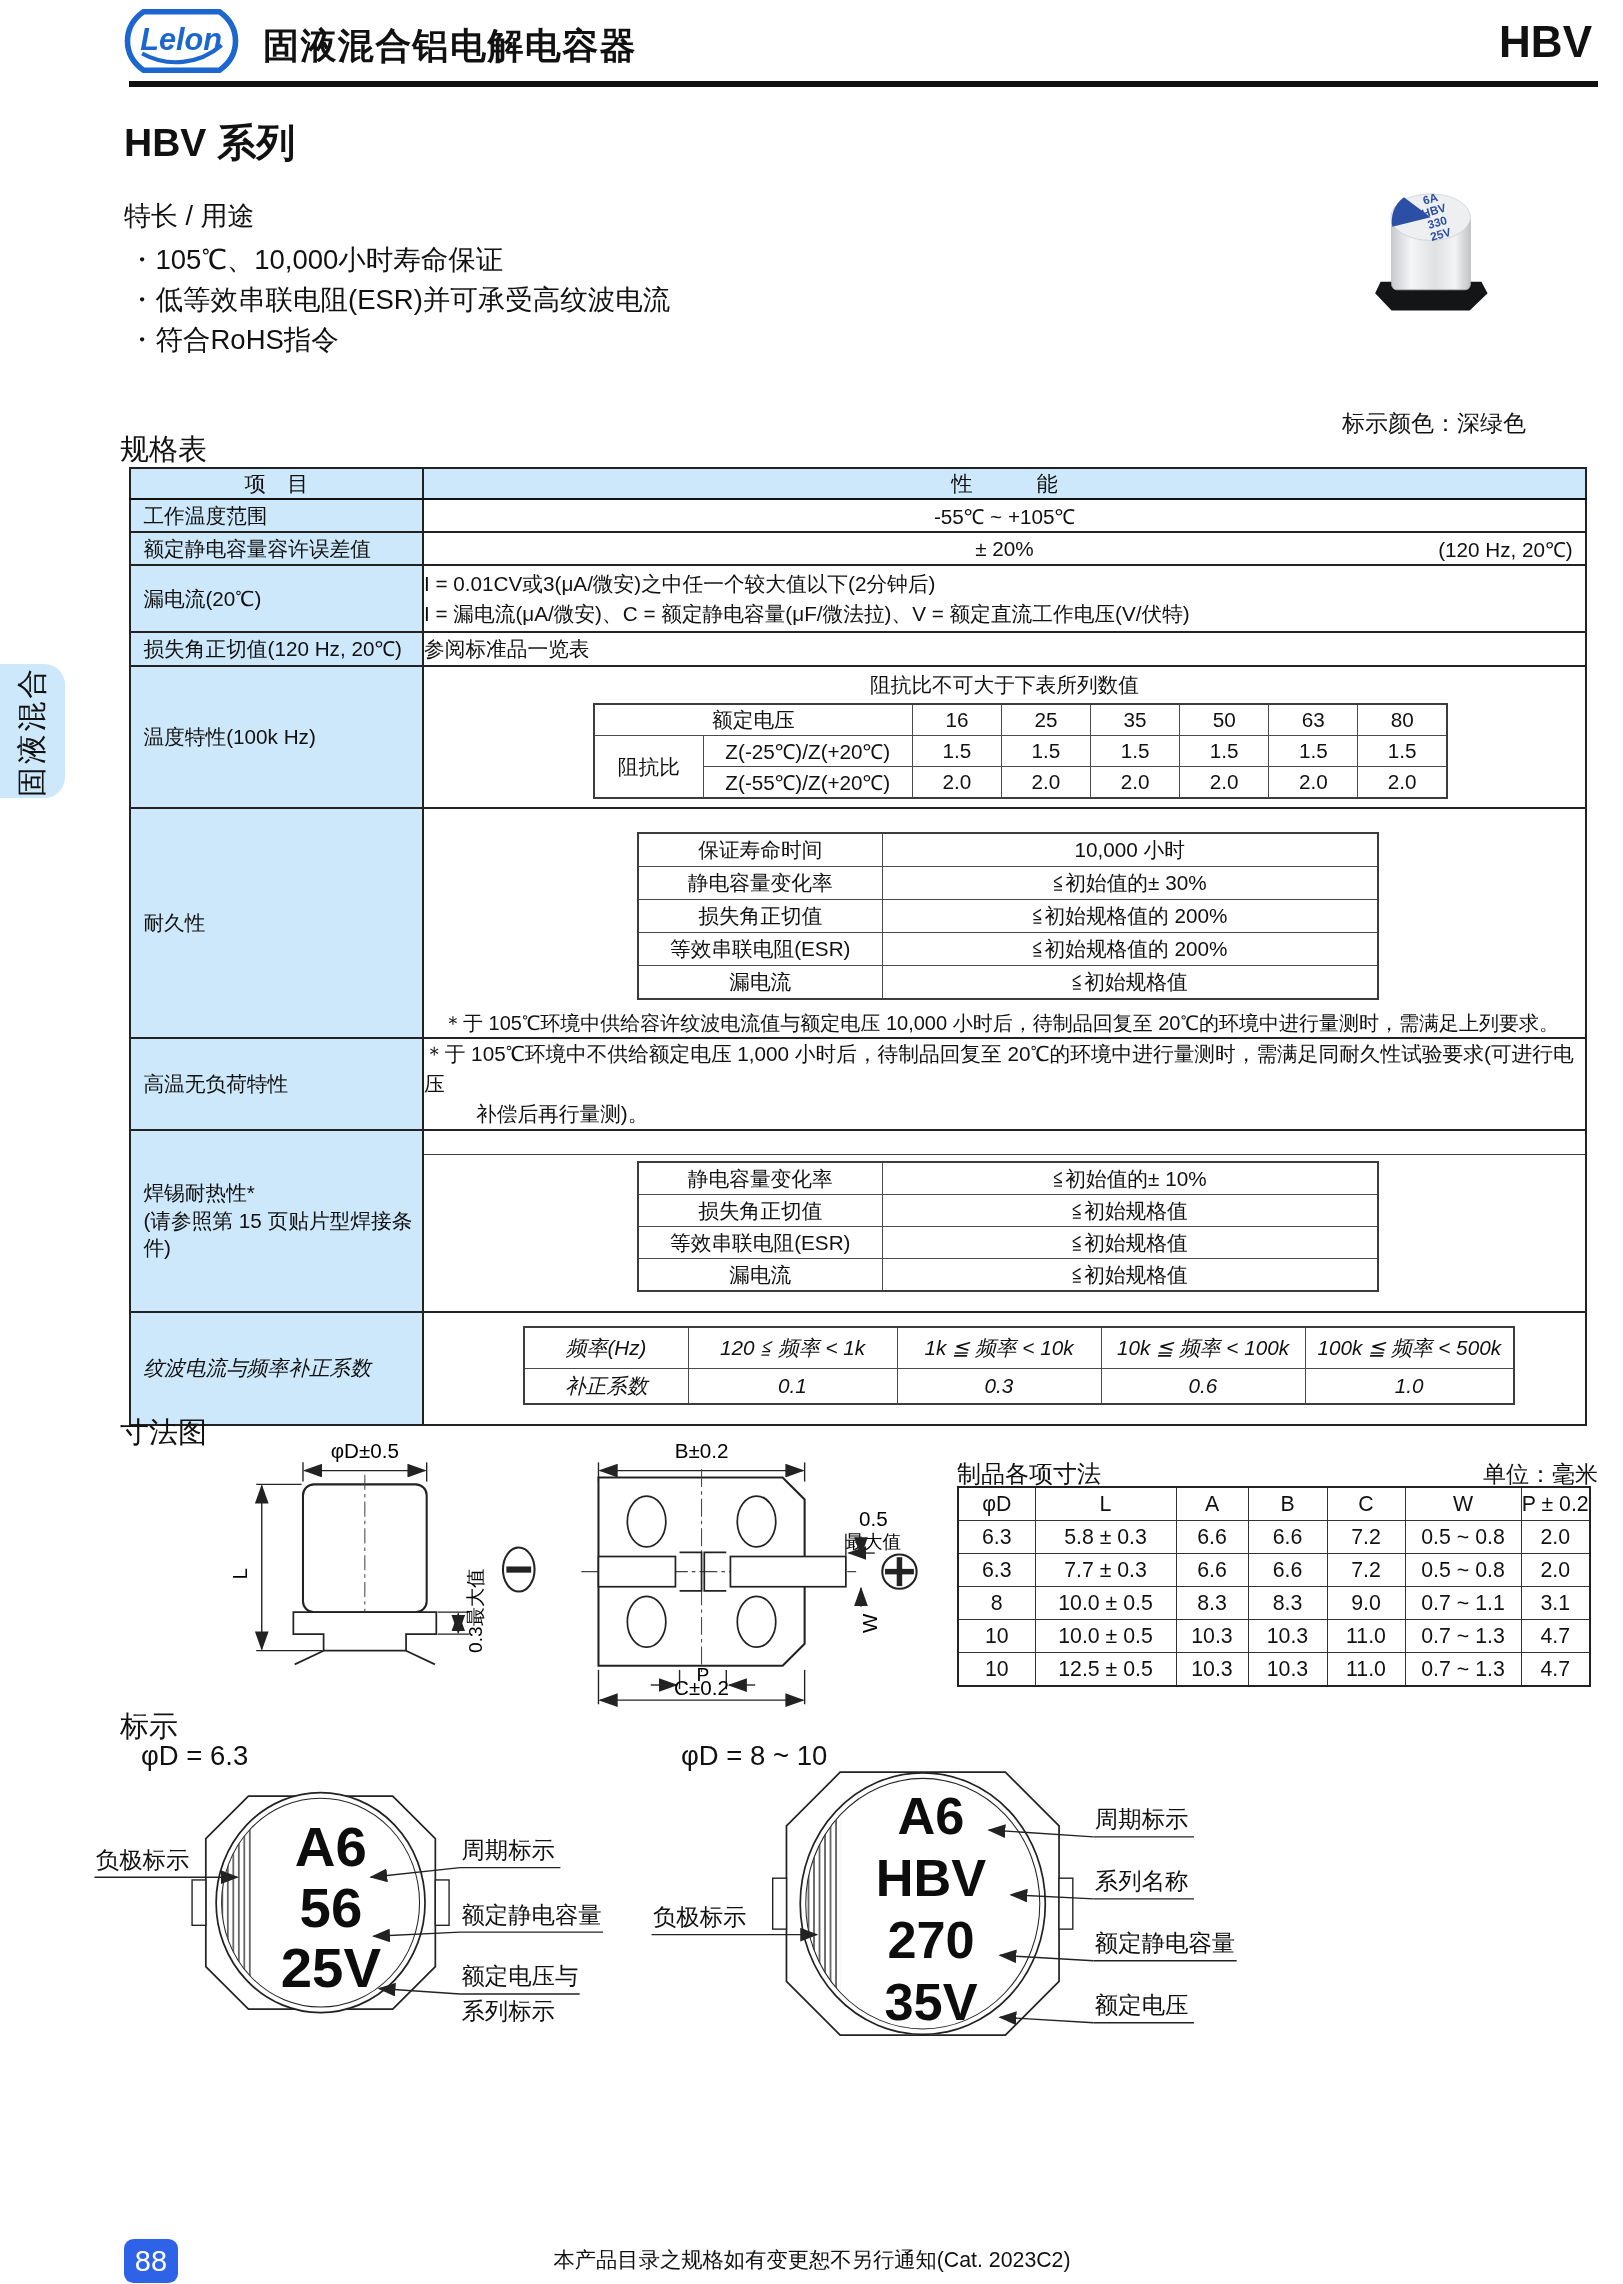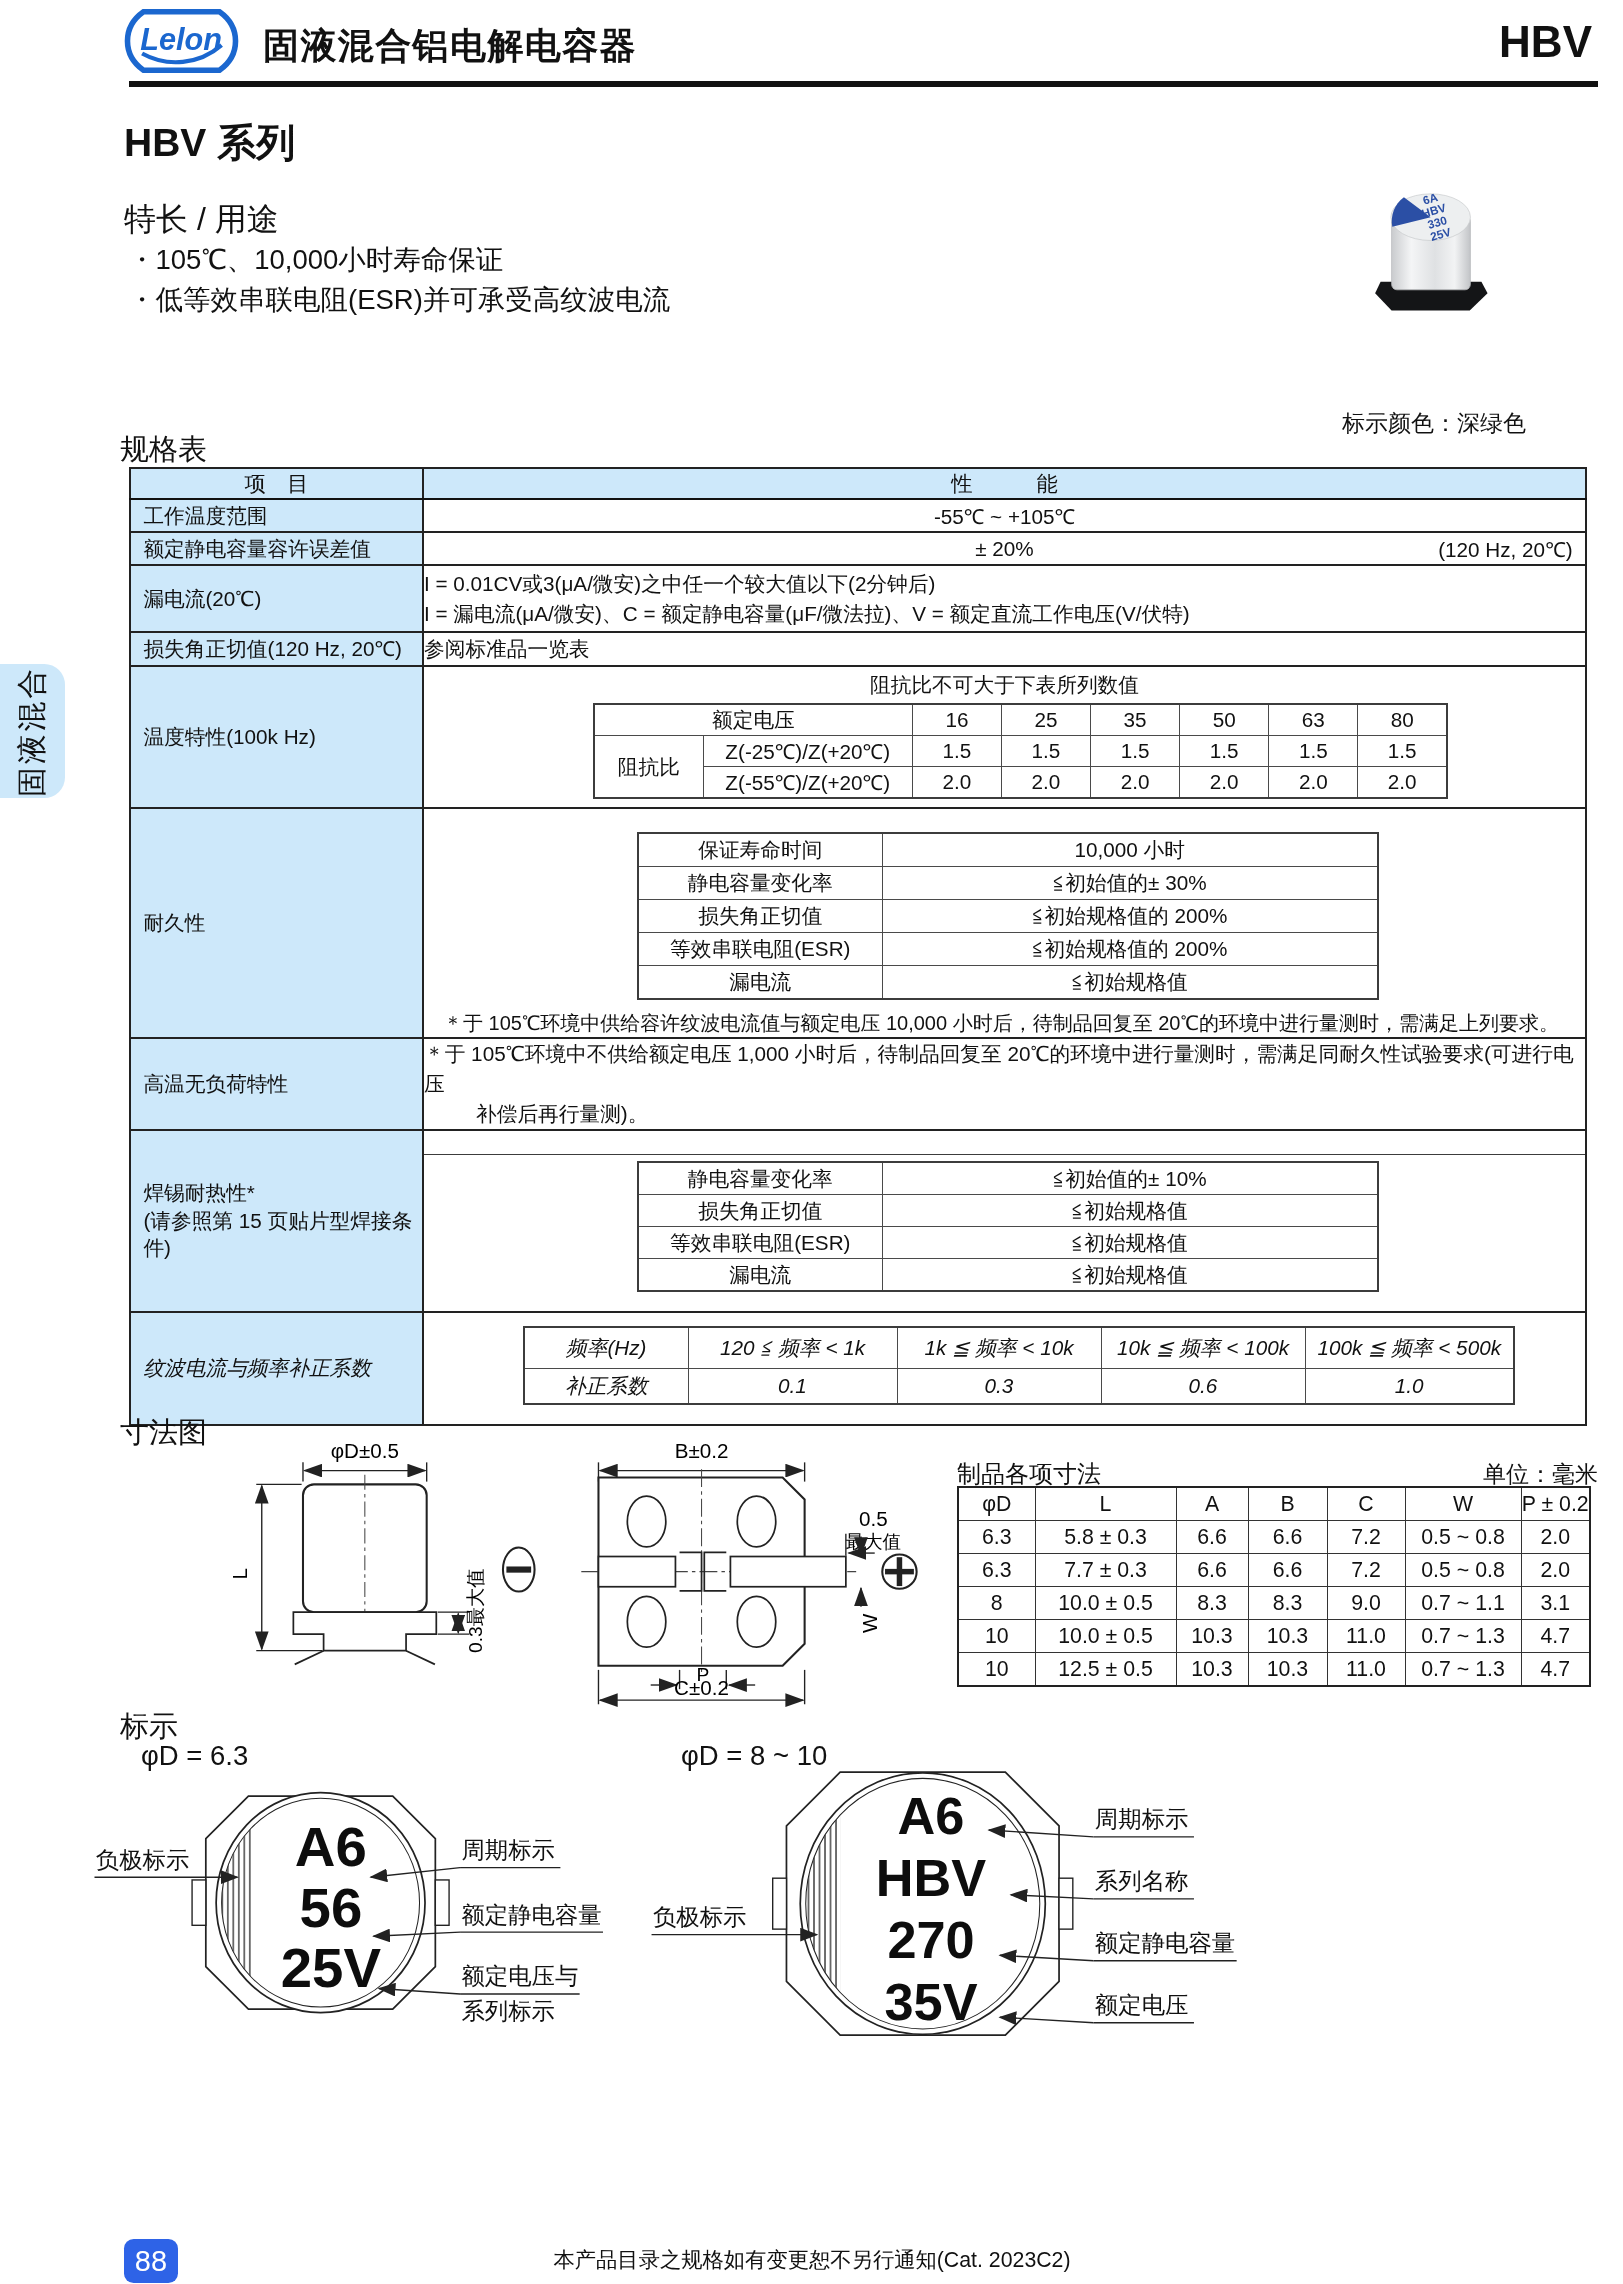--- a/index.html
+++ b/index.html
@@ -4,21 +4,21 @@
 <style>
   html,body{margin:0;padding:0;background:#ffffff;}
   body{width:1624px;height:2284px;position:relative;font-family:"Liberation Sans",sans-serif;color:#111;}
   .abs{position:absolute;}
   
   .prod-title{font-size:36px;font-weight:bold;letter-spacing:1.4px;}
   .series-code{font-size:44px;font-weight:bold;}
   .hrule{background:#111;height:6.2px;}
   .series-heading{font-size:39px;font-weight:bold;}
   .sec-heading{font-size:29px;}
-  .feat-heading{font-size:32px;}
+  .feat-heading{font-size:27px;}
   .feat-item{font-size:27.5px;line-height:40px;white-space:nowrap;}
   .photo-caption{font-size:23px;}
   
   .side-tab{background:#cde8fa;border-radius:0 20.7px 20.7px 0;display:flex;align-items:center;justify-content:center;}
   .side-tab span{transform:rotate(-90deg);white-space:nowrap;font-size:30px;letter-spacing:2.8px;}
   
   table{border-collapse:collapse;table-layout:fixed;}
   .spec{width:1457px;border:2.8px solid #111;}
   .spec>tbody>tr>td{border:2.1px solid #222;font-size:20.7px;vertical-align:middle;padding:0;}
   .spec td.lbl{background:#cde8fa;padding-left:12.4px;line-height:27.5px;}
@@ -58,20 +58,21 @@
 <div class="abs prod-title" style="left:263px;top:22px;">固液混合铝电解电容器</div>
 <div class="abs series-code" style="right:32px;top:16.5px;">HBV</div>
 <div class="abs hrule" style="left:129px;top:81px;width:1469px;"></div>
 
 <div class="abs series-heading" style="left:124px;top:116px;">HBV 系列</div>
 
 <div class="abs feat-heading" style="left:124px;top:198px;">特长 / 用途</div>
 <div class="abs" style="left:128px;top:240px;">
   <div class="feat-item">・105℃、10,000小时寿命保证</div>
   <div class="feat-item">・低等效串联电阻(ESR)并可承受高纹波电流</div>
+  <div class="feat-item">・符合RoHS指令</div>
 </div>
 
 <div class="abs" style="left:1371px;top:180px;width:120px;height:134px;">
   <svg width="120" height="134" viewBox="0 0 175 195">
     <defs>
       <linearGradient id="pg" x1="0" y1="0" x2="1" y2="0">
         <stop offset="0" stop-color="#c9cbce"></stop>
           <stop offset="0.25" stop-color="#f4f5f6"></stop>
         <stop offset="0.55" stop-color="#dfe1e3"></stop>
           <stop offset="0.8" stop-color="#f2f3f4"></stop>

